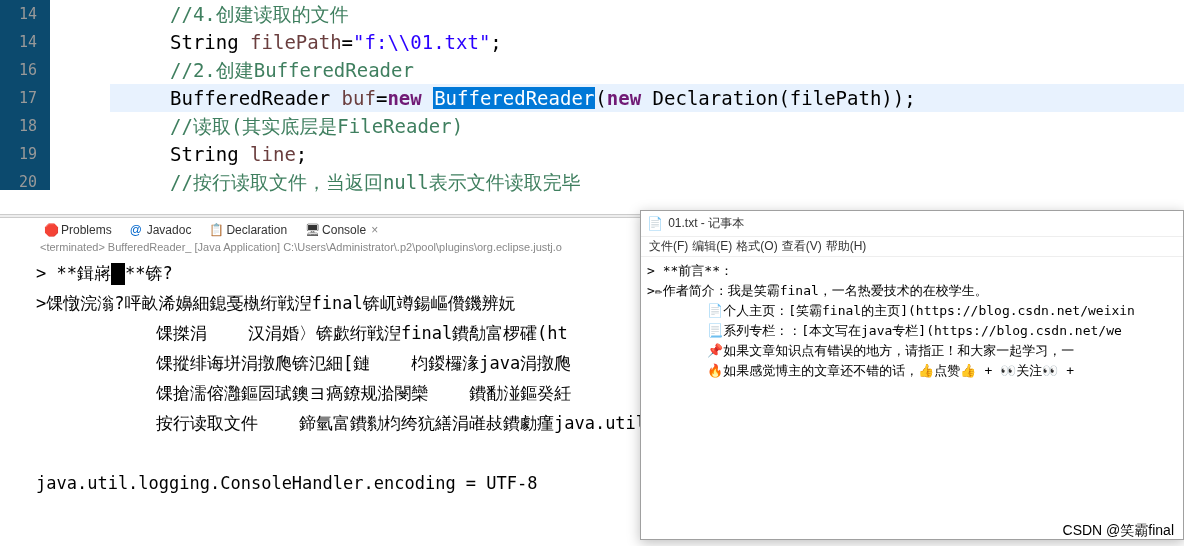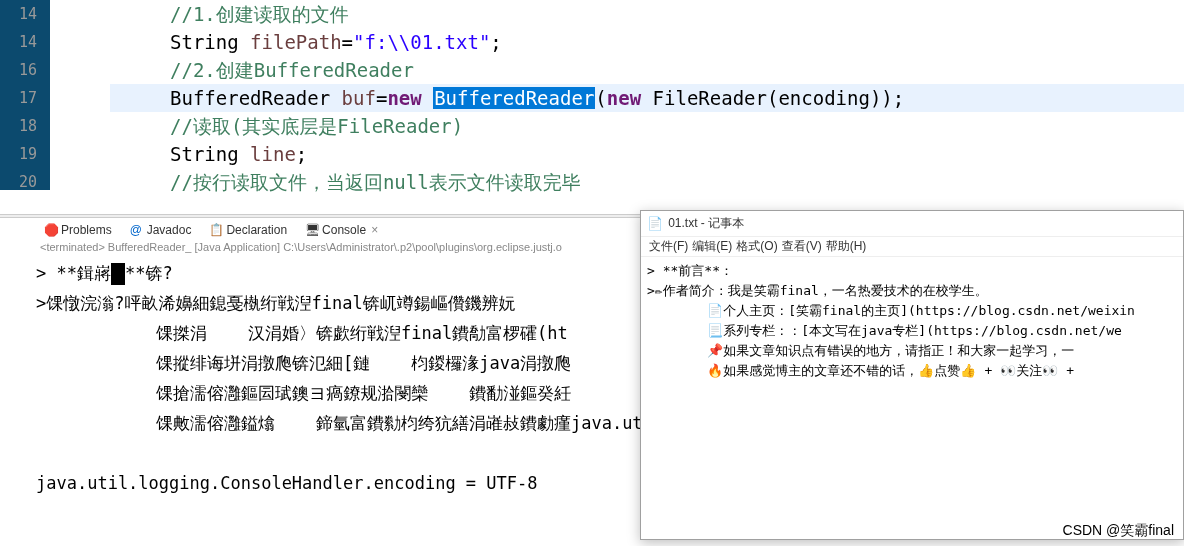--- a/index.html
+++ b/index.html
@@ -47,24 +47,24 @@
   <div class="ln">14</div>
   <div class="ln">16</div>
   <div class="ln">17</div>
   <div class="ln">18</div>
   <div class="ln">19</div>
   <div class="ln">20</div>
 </div>
 
 <div class="editor">
   <div class="code">
-    <div class="row"><span class="cmt">//1.创建读取的文件</span></div>
+    <div class="row"><span class="cmt">//4.创建读取的文件</span></div>
     <div class="row"><span class="type">String</span> <span class="var">filePath</span>=<span class="str">"f:\\01.txt"</span>;</div>
     <div class="row"><span class="cmt">//2.创建BufferedReader</span></div>
-    <div class="row hl"><span class="type">BufferedReader</span> <span class="var">buf</span>=<span class="kw">new</span> <span class="sel">BufferedReader</span>(<span class="kw">new</span> <span>FileReader(encoding));</span></div>
+    <div class="row hl"><span class="type">BufferedReader</span> <span class="var">buf</span>=<span class="kw">new</span> <span class="sel">BufferedReader</span>(<span class="kw">new</span> <span>Declaration(filePath));</span></div>
     <div class="row"><span class="cmt">//读取(其实底层是FileReader)</span></div>
     <div class="row"><span class="type">String</span> <span class="var">line</span>;</div>
     <div class="row"><span class="cmt">//按行读取文件，当返回null表示文件读取完毕</span></div>
   </div>
 </div>
 
 <div class="divider"></div>
 
 <div class="bottom-tabs">
   <div class="btab">
@@ -87,21 +87,21 @@
 </div>
 
 <div class="term-info">&lt;terminated&gt; BufferedReader_ [Java Application] C:\Users\Administrator\.p2\pool\plugins\org.eclipse.justj.o</div>
 
 <div class="console">
   <div class="crow"><span>&gt; **鍓嶈</span><span class="blk"></span><span>**锛?</span></div>
   <div class="crow">&gt;馃憞浣滃?呯畝浠嬶細鎴戞槸绗戦湼final锛屼竴鍚嶇儹鐖辨妧</div>
   <div class="crow indent">馃搩涓    汉涓婚〉锛歔绗戦湼final鐨勪富椤礭(ht</div>
   <div class="crow indent">馃摐绯诲垪涓撴爮锛氾細[鏈    枃鍐欏湪java涓撴爮</div>
   <div class="crow indent">馃搶濡傛灉鏂囩珷鐭ヨ瘑鐐规湁閿欒    鐨勫湴鏂癸紝</div>
-  <div class="crow indent"><span>馃敟濡傛灉鎰熻    鍗氫富鐨勬枃绔犺繕涓嶉敊鐨勮瘽</span><span>java.util.logging.ConsoleHandler.encoding = UTF-8</span></div>
+  <div class="crow indent"><span>按行读取文件    鍗氫富鐨勬枃绔犺繕涓嶉敊鐨勮瘽</span><span>java.util.logging.ConsoleHandler.encoding = UTF-8</span></div>
   <div class="crow">&nbsp;</div>
   <div class="crow">java.util.logging.ConsoleHandler.encoding = UTF-8</div>
 </div>
 
 <div class="notepad">
   <div class="np-title">
     <span class="ic-np">📄</span>
     <span>01.txt - 记事本</span>
   </div>
   <div class="np-menu">

